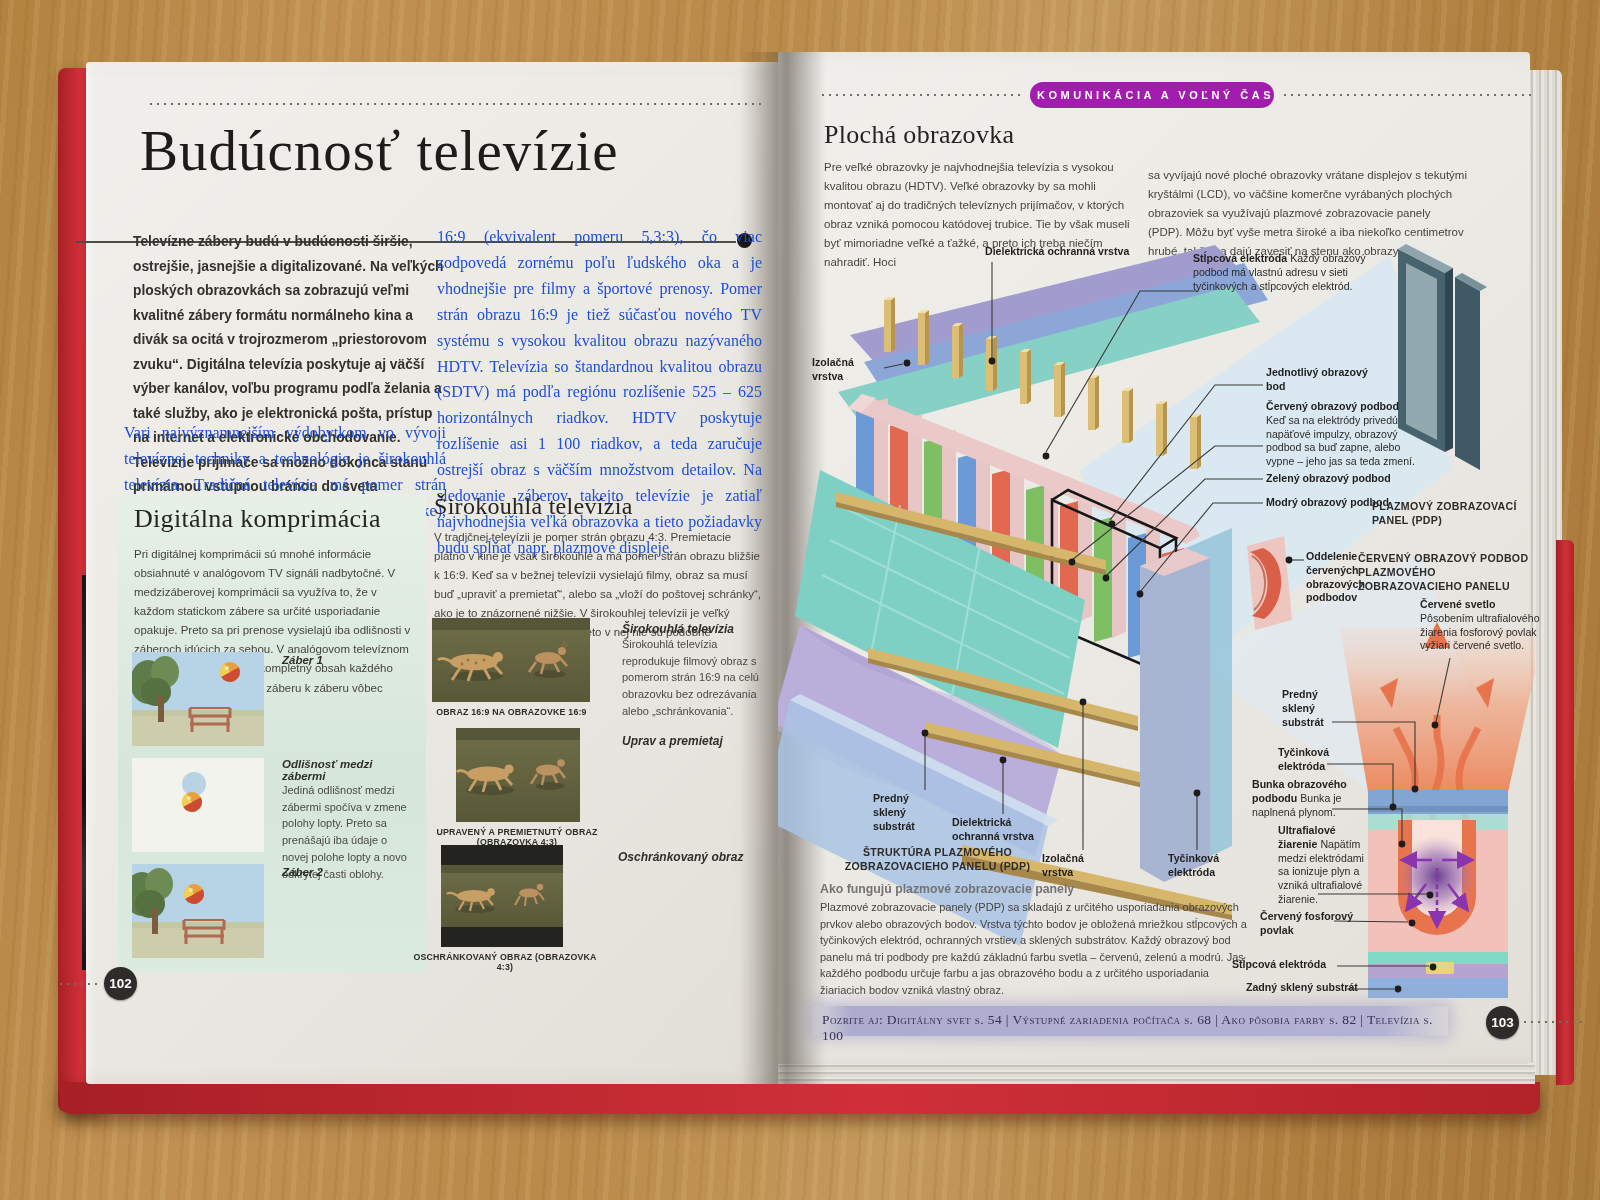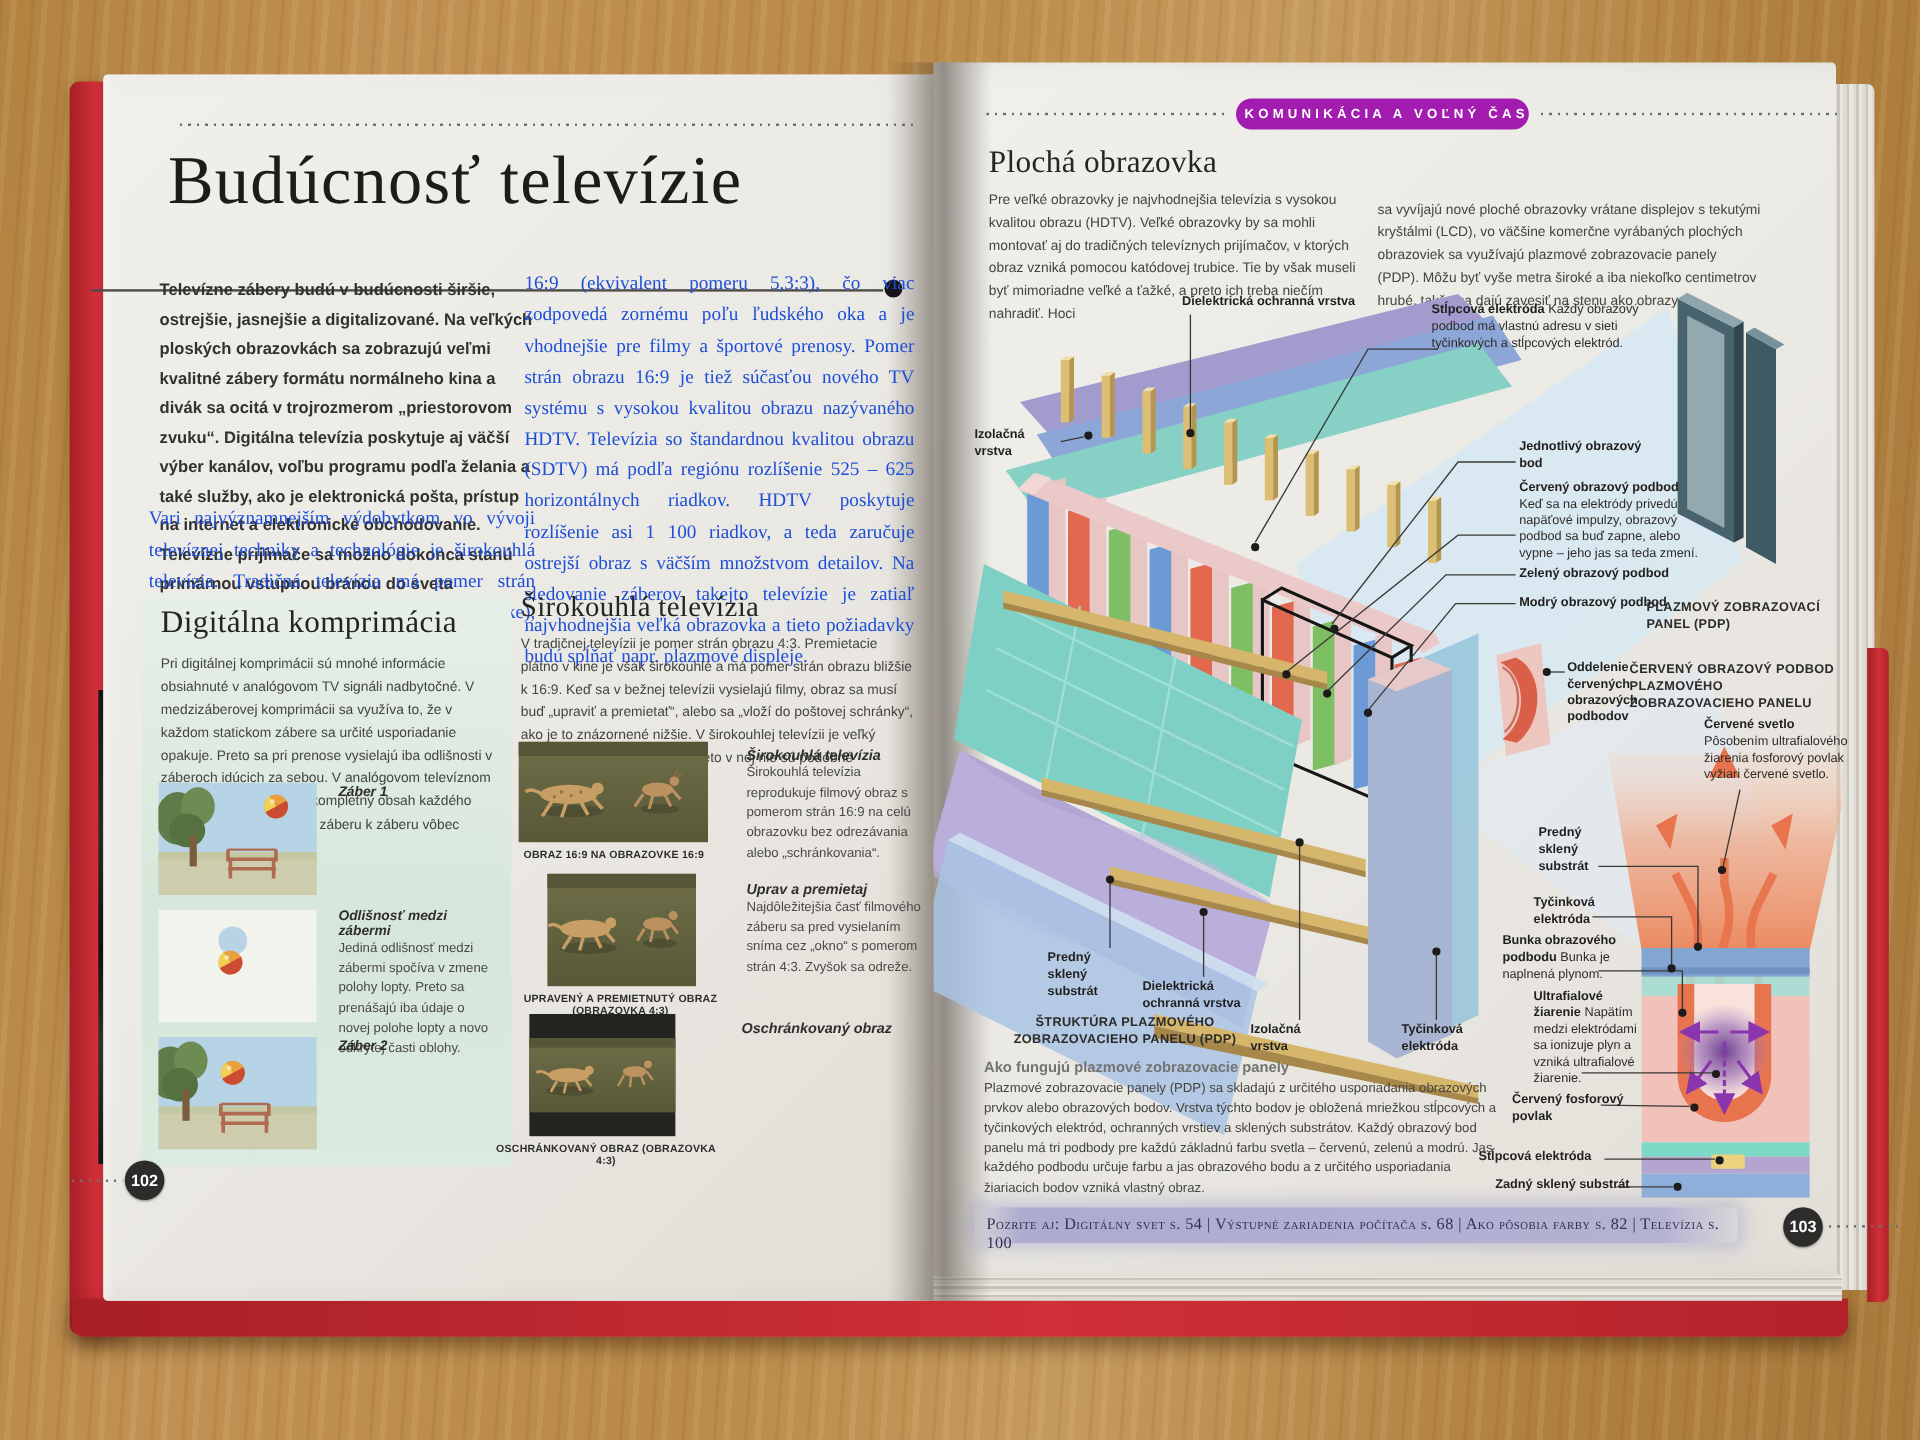--- a/index.html
+++ b/index.html
@@ -199,21 +199,20 @@
     <g fill="#bb9160">
       <ellipse cx="92" cy="42" rx="12" ry="5.6"></ellipse>
       <circle cx="105" cy="35" r="3.8"></circle>
       <path d="M81 46 l-6 10 M88 47 l-2 10 M97 46 l4 9 M103 42 l6 8" stroke="#bb9160" stroke-width="2.4" fill="none"></path>
     </g>
   </svg>
 </div>
 <div class="abs img-cap" style="left:412px; top:827px; width:210px;">UPRAVENÝ A PREMIETNUTÝ OBRAZ (OBRAZOVKA 4:3)</div>
 <div class="abs" style="left:622px; top:734px; width:152px;">
   <div class="fig-title" style="font-size:12px;">Uprav a premietaj</div>
-  <div class="fig-text">Najdôležitejšia časť filmového záberu sa pred vysielaním sníma cez „okno“ s pomerom strán 4:3. Zvyšok sa odreže.</div>
 </div>
 
 <div class="abs" style="left:441px; top:845px;">
   <svg class="scene" width="122" height="102" viewBox="0 0 122 102">
     <rect width="122" height="102" fill="#23231f"></rect>
     <g transform="translate(0,20)">
       <rect width="122" height="62" fill="url(#gfield)"></rect>
       <rect width="122" height="8" fill="#4d4d32" opacity=".7"></rect>
       <ellipse cx="34" cy="44" rx="20" ry="4" fill="#3e3e27" opacity=".5"></ellipse>
       <g fill="#c79e63">

